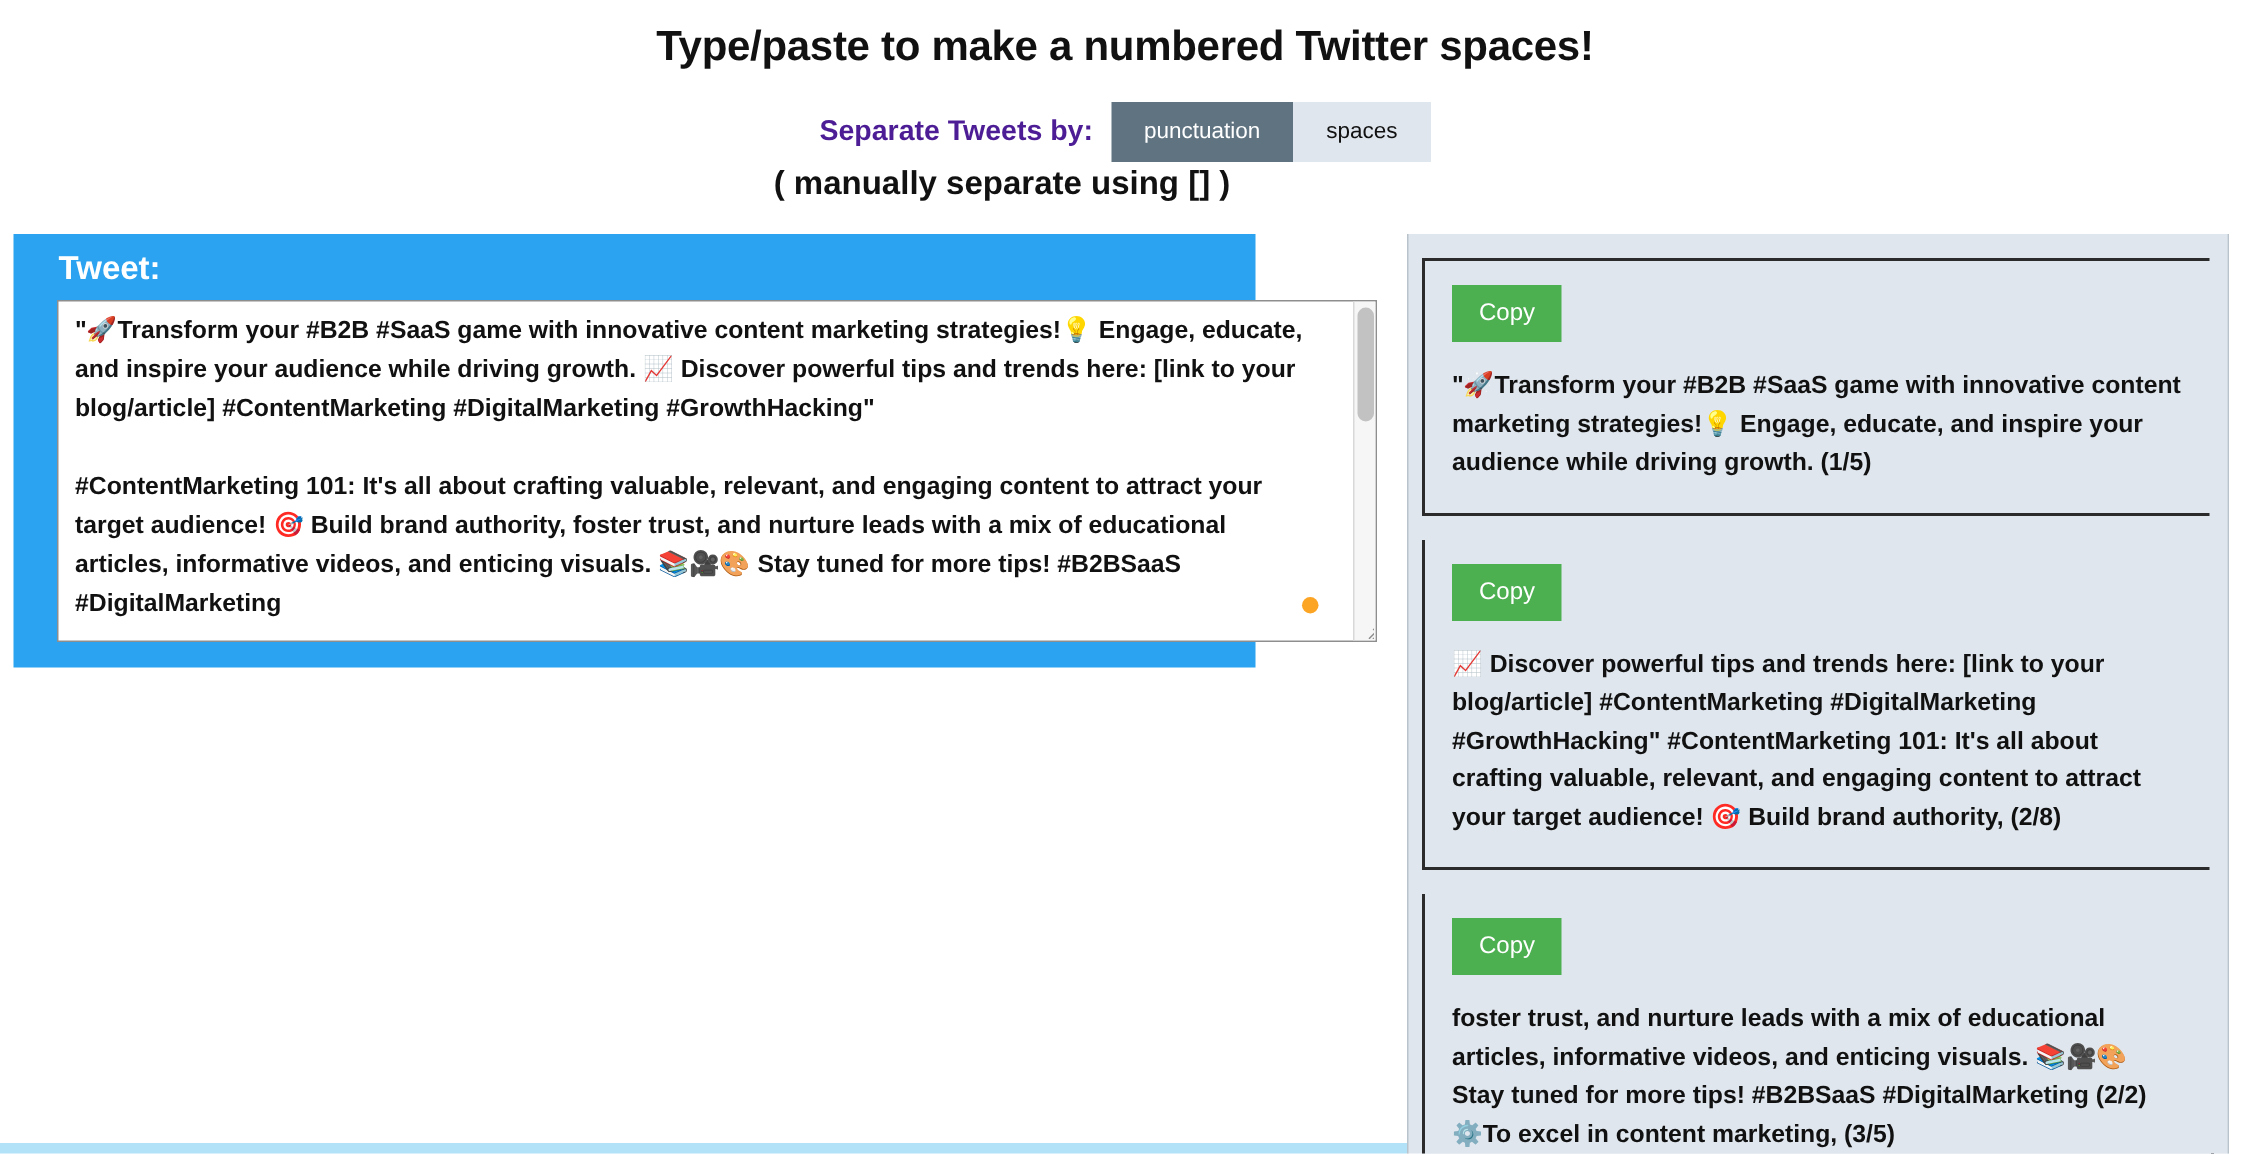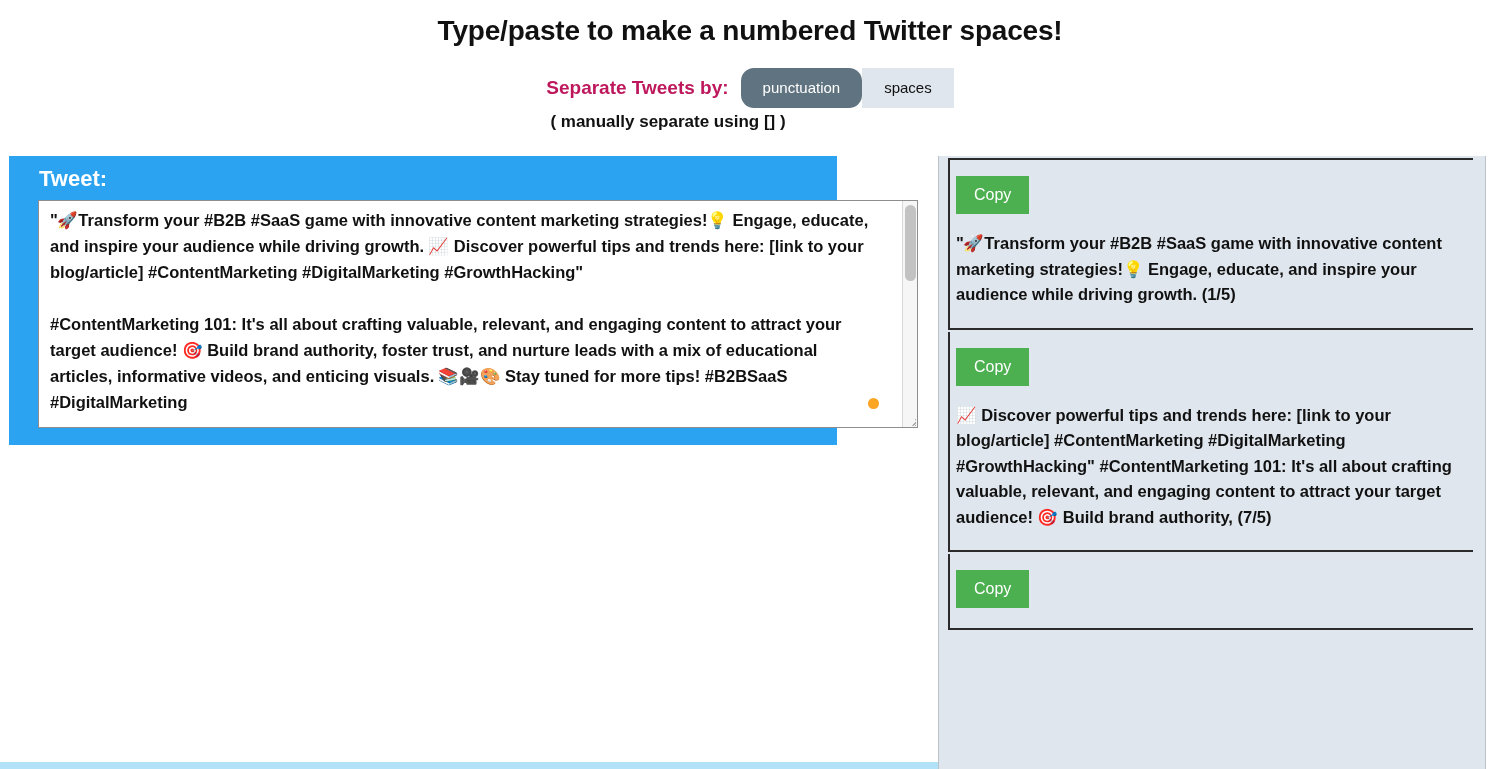--- a/index.html
+++ b/index.html
@@ -36,21 +36,21 @@
     left: 0;
     top: 68px;
     width: 1500px;
     display: flex;
     justify-content: center;
     align-items: stretch;
   }
   .separator-label {
     font-size: 19px;
     font-weight: bold;
-    color: #be185d;
+    color: #4c1d95;
     line-height: 40px;
     padding-right: 12px;
     white-space: nowrap;
     text-align: right;
   }
   .seg-control {
     display: flex;
     height: 40px;
   }
   .seg-btn {
@@ -60,35 +60,34 @@
     font-size: 15px;
     padding: 0 22px;
     cursor: pointer;
     line-height: 40px;
     height: 40px;
     display: inline-block;
   }
   .seg-btn.active {
     background: #5f7380;
     color: #ffffff;
-    border-radius: 13px;
   }
   .seg-btn.inactive {
     background: #dfe6ed;
     color: #111111;
     text-align: right;
   }
 
   .separator-hint {
     position: absolute;
     left: 0;
     top: 110px;
     width: 1336px;
     text-align: center;
-    font-size: 17px;
+    font-size: 22px;
     font-weight: bold;
     color: #111111;
     line-height: 24px;
   }
 
   
   .editor-panel {
     position: absolute;
     left: 9px;
     top: 156px;
@@ -188,22 +187,22 @@
     background: #dfe6ed;
     border-left: 1px solid #b9c3cc;
     border-right: 1px solid #b9c3cc;
     box-sizing: border-box;
     overflow: hidden;
   }
   .tweet-card {
     position: relative;
     border: 2px solid #2b2b2b;
     background: #dfe6ed;
-    margin: 2px 9px;
-    padding: 16px 18px 20px 6px;
+    margin: 16px 9px;
+    padding: 16px 18px 20px 18px;
     box-sizing: border-box;
   }
   .tweet-card + .tweet-card {
     border-top: none;
   }
   .copy-btn {
     display: inline-block;
     background: #4caf50;
     color: #ffffff;
     font-family: "Liberation Sans", sans-serif;
@@ -280,23 +279,24 @@
 
 <div class="results-panel">
 
   <div class="tweet-card">
     <button class="copy-btn">Copy</button>
     <div class="tweet-text">"🚀Transform your #B2B #SaaS game with innovative content marketing strategies!💡 Engage, educate, and inspire your audience while driving growth. (1/5)</div>
   </div>
 
   <div class="tweet-card">
     <button class="copy-btn">Copy</button>
-    <div class="tweet-text">📈 Discover powerful tips and trends here: [link to your blog/article] #ContentMarketing #DigitalMarketing #GrowthHacking" #ContentMarketing 101: It's all about crafting valuable, relevant, and engaging content to attract your target audience! 🎯 Build brand authority, (7/5)</div>
+    <div class="tweet-text">📈 Discover powerful tips and trends here: [link to your blog/article] #ContentMarketing #DigitalMarketing #GrowthHacking" #ContentMarketing 101: It's all about crafting valuable, relevant, and engaging content to attract your target audience! 🎯 Build brand authority, (2/8)</div>
   </div>
 
   <div class="tweet-card">
     <button class="copy-btn">Copy</button>
+    <div class="tweet-text">foster trust, and nurture leads with a mix of educational articles, informative videos, and enticing visuals. 📚🎥🎨 Stay tuned for more tips! #B2BSaaS #DigitalMarketing (2/2) ⚙️To excel in content marketing, (3/5)</div>
   </div>
 
   <div class="results-scroll-track"></div>
 </div>
 
 <div class="bottom-band"></div>
 
 </body></html>

